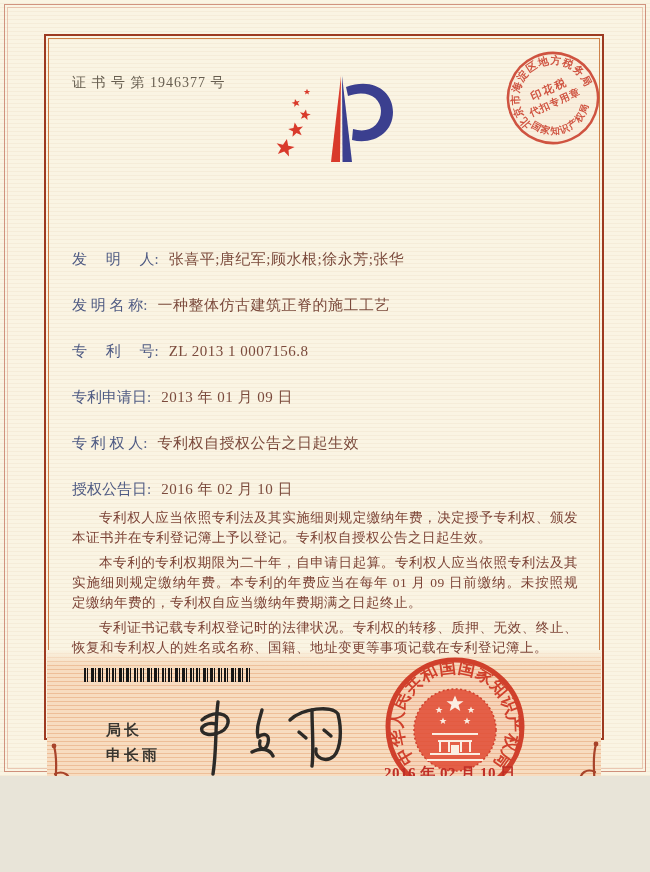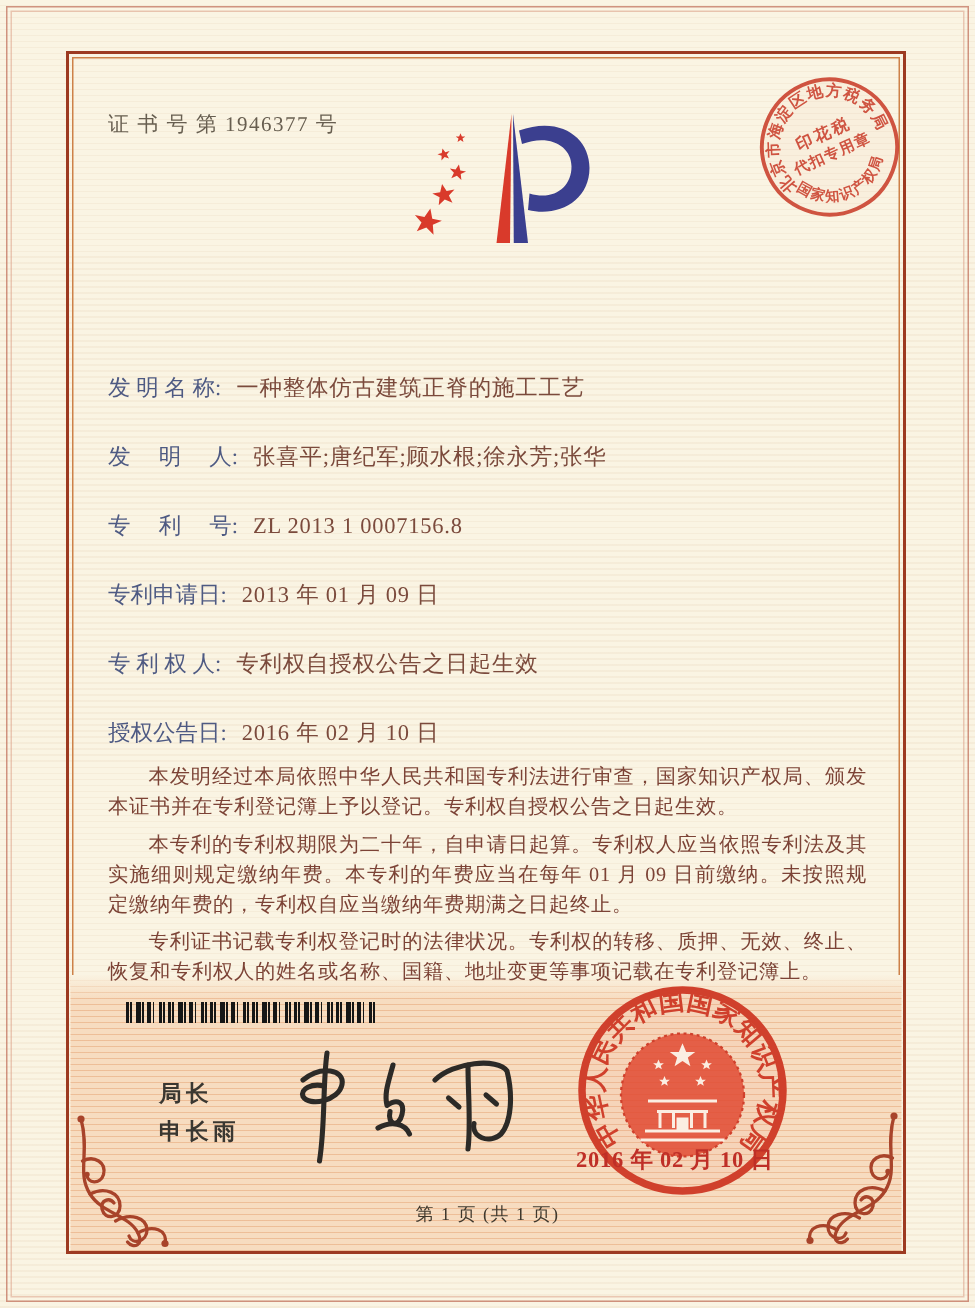--- a/index.html
+++ b/index.html
@@ -1,17 +1,17 @@
 <!DOCTYPE html>
 <html><head>
 <meta charset="utf-8">
 <style>
   html,body{margin:0;padding:0;background:#e8e4d8;}
   .page{
-    position:relative; width:650px; height:872px; margin:0 auto;
+    position:relative; width:650px; height:776px; margin:0 auto;
     background:#faf4e3;
     background-image:repeating-linear-gradient(0deg, rgba(205,165,125,0.10) 0 1px, rgba(0,0,0,0) 1px 4px);
     font-family:"Liberation Serif","DejaVu Serif",serif;
     overflow:hidden;
   }
   .abs{position:absolute;}
   
   .edge-outer{inset:4px; border:1px solid rgba(186,96,74,0.65); pointer-events:none;}
   .edge-inner{inset:7px; border:1px solid rgba(221,163,139,0.55); pointer-events:none;}
   
@@ -98,47 +98,47 @@
         <textPath href="#stampBot" startOffset="2">国家知识产权局</textPath>
       </text>
       <text x="56" y="50" text-anchor="middle" font-size="11" fill="#cc4734" font-weight="bold" letter-spacing="2">印花税</text>
       <text x="56" y="64" text-anchor="middle" font-size="10" fill="#cc4734" font-weight="bold" letter-spacing="1">代扣专用章</text>
     </svg>
   </div>
 
 
   <div class="abs fields">
     <div class="frow">
+      <span class="flabel">发　 明　 人:</span>
+      <span class="fvalue">张喜平;唐纪军;顾水根;徐永芳;张华</span>
+    </div>
+    <div class="frow">
       <span class="flabel">发 明 名 称:</span>
       <span class="fvalue">一种整体仿古建筑正脊的施工工艺</span>
     </div>
     <div class="frow">
-      <span class="flabel">发　 明　 人:</span>
-      <span class="fvalue">张喜平;唐纪军;顾水根;徐永芳;张华</span>
-    </div>
-    <div class="frow">
       <span class="flabel">专　 利　 号:</span>
       <span class="fvalue">ZL 2013 1 0007156.8</span>
     </div>
     <div class="frow">
       <span class="flabel">专利申请日:</span>
       <span class="fvalue">2013 年 01 月 09 日</span>
     </div>
     <div class="frow">
       <span class="flabel">专 利 权 人:</span>
       <span class="fvalue">专利权自授权公告之日起生效</span>
     </div>
     <div class="frow">
       <span class="flabel">授权公告日:</span>
       <span class="fvalue">2016 年 02 月 10 日</span>
     </div>
   </div>
 
   <div class="abs body">
-    <p>本发明经过本局依照中华人民共和国专利法进行审查，国家知识产权局、颁发本证书并在专利登记簿上予以登记。专利权自授权公告之日起生效。</p>
+    <p>专利权人应当依照专利法及其实施细则规定缴纳年费，决定授予专利权、颁发本证书并在专利登记簿上予以登记。专利权自授权公告之日起生效。</p>
     <p>本专利的专利权期限为二十年，自申请日起算。专利权人应当依照专利法及其实施细则规定缴纳年费。本专利的年费应当在每年 01 月 09 日前缴纳。未按照规定缴纳年费的，专利权自应当缴纳年费期满之日起终止。</p>
     <p>专利证书记载专利权登记时的法律状况。专利权的转移、质押、无效、终止、恢复和专利权人的姓名或名称、国籍、地址变更等事项记载在专利登记簿上。</p>
   </div>
 
   <div class="abs barcode"></div>
 
   <div class="abs signer">
     <div>局长</div>
     <div>申长雨</div>
   </div>

